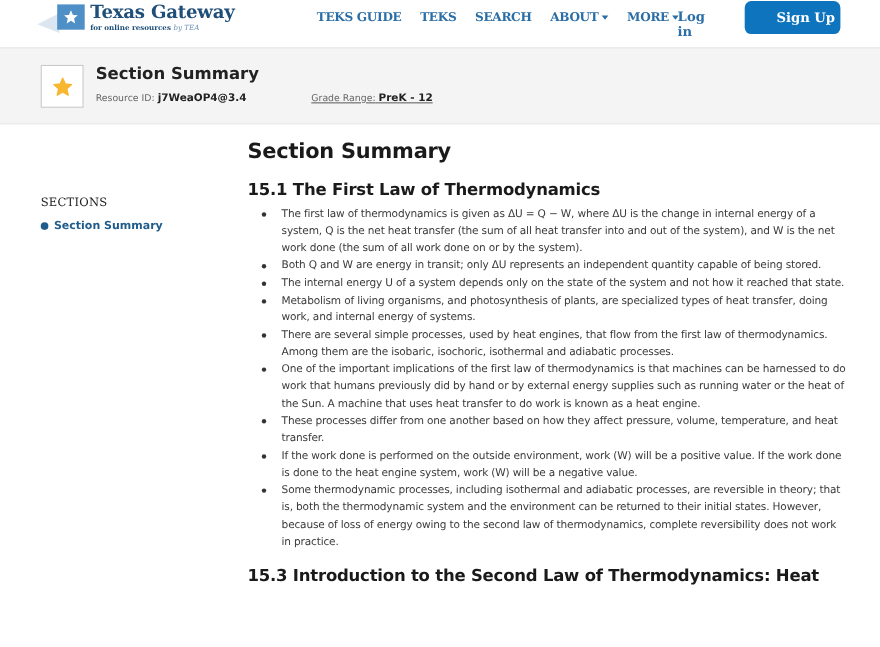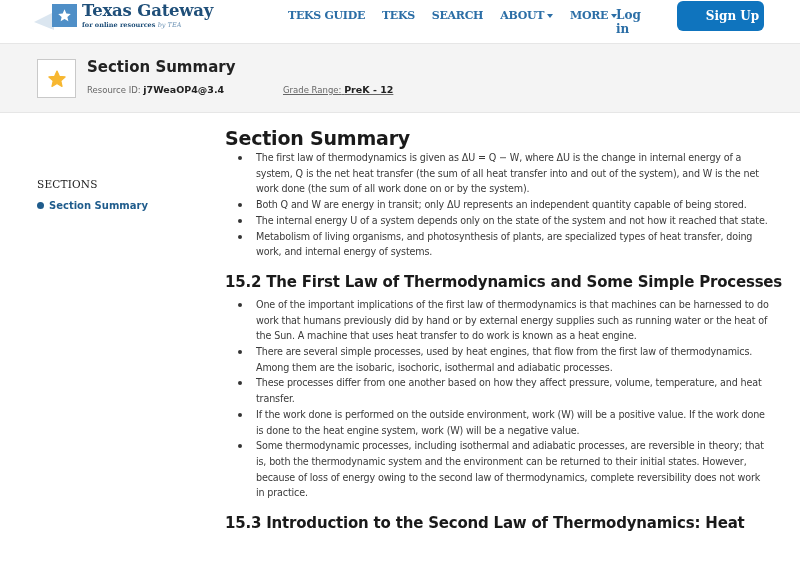--- a/index.html
+++ b/index.html
@@ -95,30 +95,30 @@
   <div class="side-head">SECTIONS</div>
   <div class="side-item">
     <span class="side-dot"></span>
     <span>Section Summary</span>
   </div>
 </div>
 
 <div class="main">
   <h1>Section Summary</h1>
 
+  <h2>15.1 The First Law of Thermodynamics</h2>
   <ul>
     <li>The first law of thermodynamics is given as ΔU = Q − W, where ΔU is the change in internal energy of a system, Q is the net heat transfer (the sum of all heat transfer into and out of the system), and W is the net work done (the sum of all work done on or by the system).</li>
     <li>Both Q and W are energy in transit; only ΔU represents an independent quantity capable of being stored.</li>
     <li>The internal energy U of a system depends only on the state of the system and not how it reached that state.</li>
     <li>Metabolism of living organisms, and photosynthesis of plants, are specialized types of heat transfer, doing work, and internal energy of systems.</li>
   </ul>
 
-  <h2>15.2 The First Law of Thermodynamics and Some Simple Processes</h2>
   <ul>
+    <li>There are several simple processes, used by heat engines, that flow from the first law of thermodynamics. Among them are the isobaric, isochoric, isothermal and adiabatic processes.</li>
     <li>One of the important implications of the first law of thermodynamics is that machines can be harnessed to do work that humans previously did by hand or by external energy supplies such as running water or the heat of the Sun. A machine that uses heat transfer to do work is known as a heat engine.</li>
-    <li>There are several simple processes, used by heat engines, that flow from the first law of thermodynamics. Among them are the isobaric, isochoric, isothermal and adiabatic processes.</li>
     <li>These processes differ from one another based on how they affect pressure, volume, temperature, and heat transfer.</li>
     <li>If the work done is performed on the outside environment, work (W) will be a positive value. If the work done is done to the heat engine system, work (W) will be a negative value.</li>
     <li>Some thermodynamic processes, including isothermal and adiabatic processes, are reversible in theory; that is, both the thermodynamic system and the environment can be returned to their initial states. However, because of loss of energy owing to the second law of thermodynamics, complete reversibility does not work in practice.</li>
   </ul>
 
   <h2>15.3 Introduction to the Second Law of Thermodynamics: Heat</h2>
 </div>
 
 </body></html>

